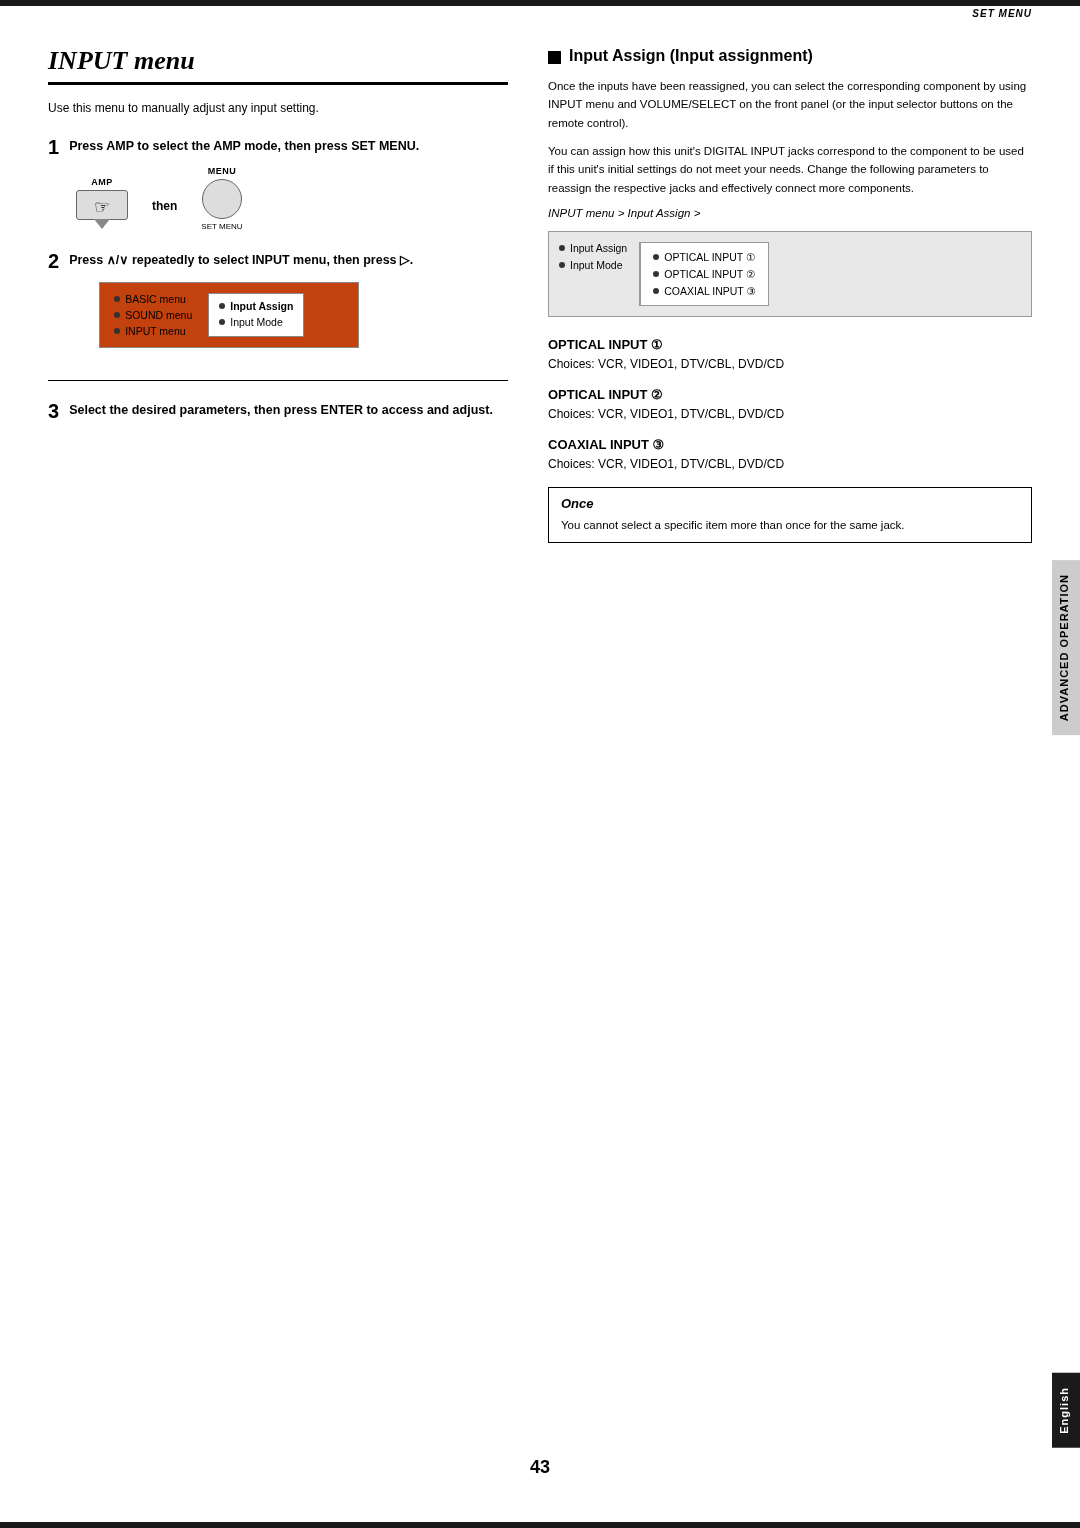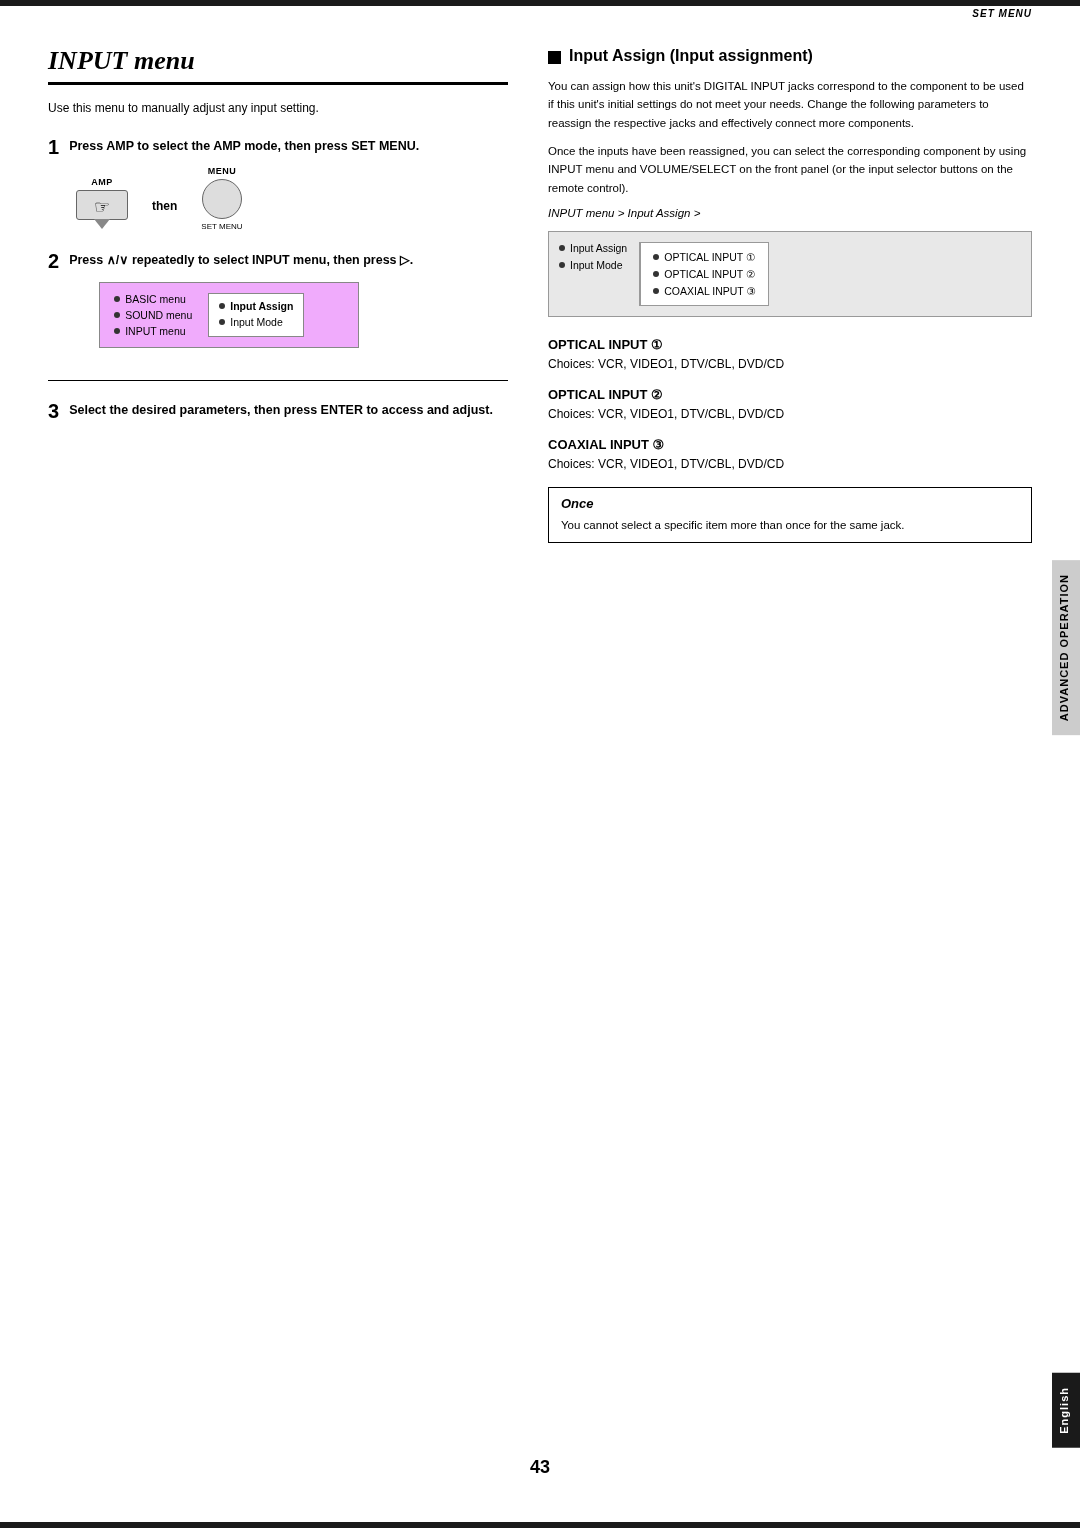--- a/index.html
+++ b/index.html
@@ -88,21 +88,21 @@
     .step-text {
       font-size: 12.5px;
       font-weight: bold;
       line-height: 1.5;
       overflow: hidden;
     }
 
     
     .menu-diagram {
       border: 1.5px solid #888;
-      background: #f0abfc;
+      background: #c2410c;
       padding: 10px 14px;
       margin: 12px 0 12px 30px;
       display: inline-block;
       min-width: 260px;
     }
 
     .menu-diagram-inner {
       display: flex;
       gap: 16px;
     }
@@ -489,22 +489,22 @@
 
     </div>
 
     <div class="right-column">
 
       <div class="section-title">
         <div class="black-square"></div>
         <span class="section-title-text">Input Assign (Input assignment)</span>
       </div>
 
+      <p class="section-body">Once the inputs have been reassigned, you can select the corresponding component by using INPUT menu and VOLUME/SELECT on the front panel (or the input selector buttons on the remote control).</p>
       <p class="section-body">You can assign how this unit's DIGITAL INPUT jacks correspond to the component to be used if this unit's initial settings do not meet your needs. Change the following parameters to reassign the respective jacks and effectively connect more components.</p>
-      <p class="section-body">Once the inputs have been reassigned, you can select the corresponding component by using INPUT menu and VOLUME/SELECT on the front panel (or the input selector buttons on the remote control).</p>
 
       <p class="italic-path">INPUT menu &gt; Input Assign &gt;</p>
 
       <div class="input-assign-box">
         <div class="input-assign-left">
           <div class="assign-item">
             <span class="assign-dot"></span>
             <span>Input Assign</span>
           </div>
           <div class="assign-item">

